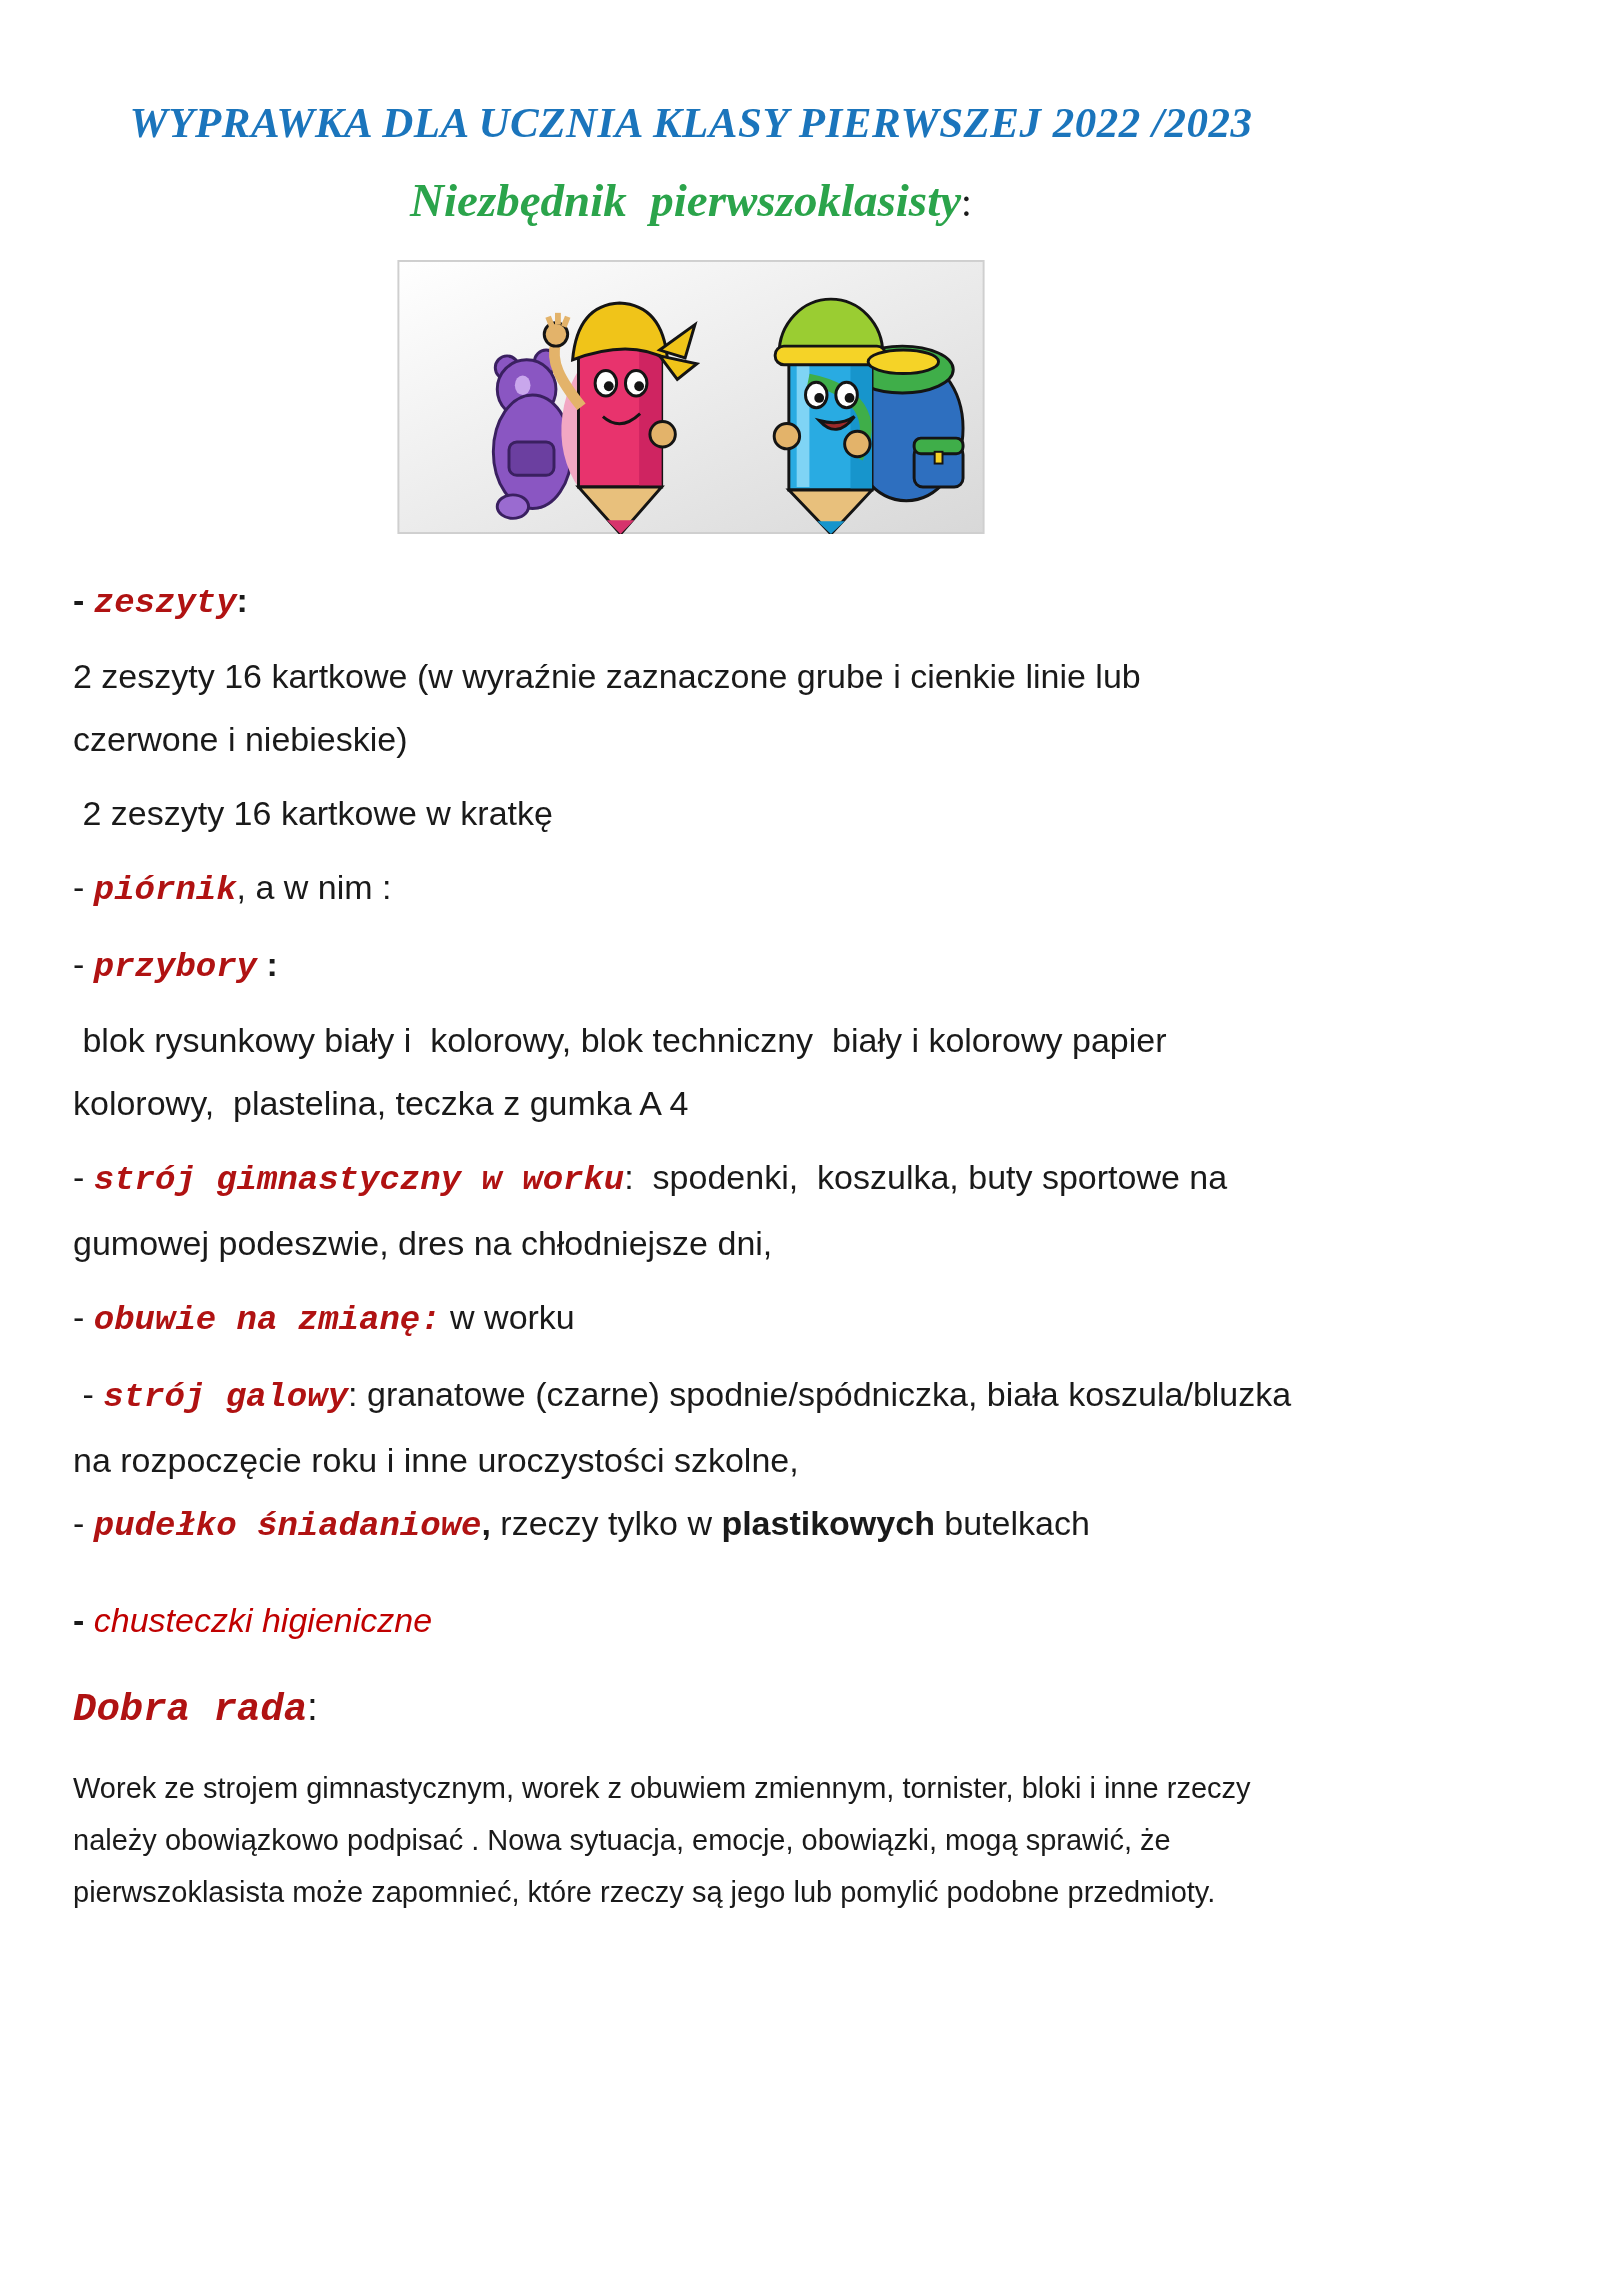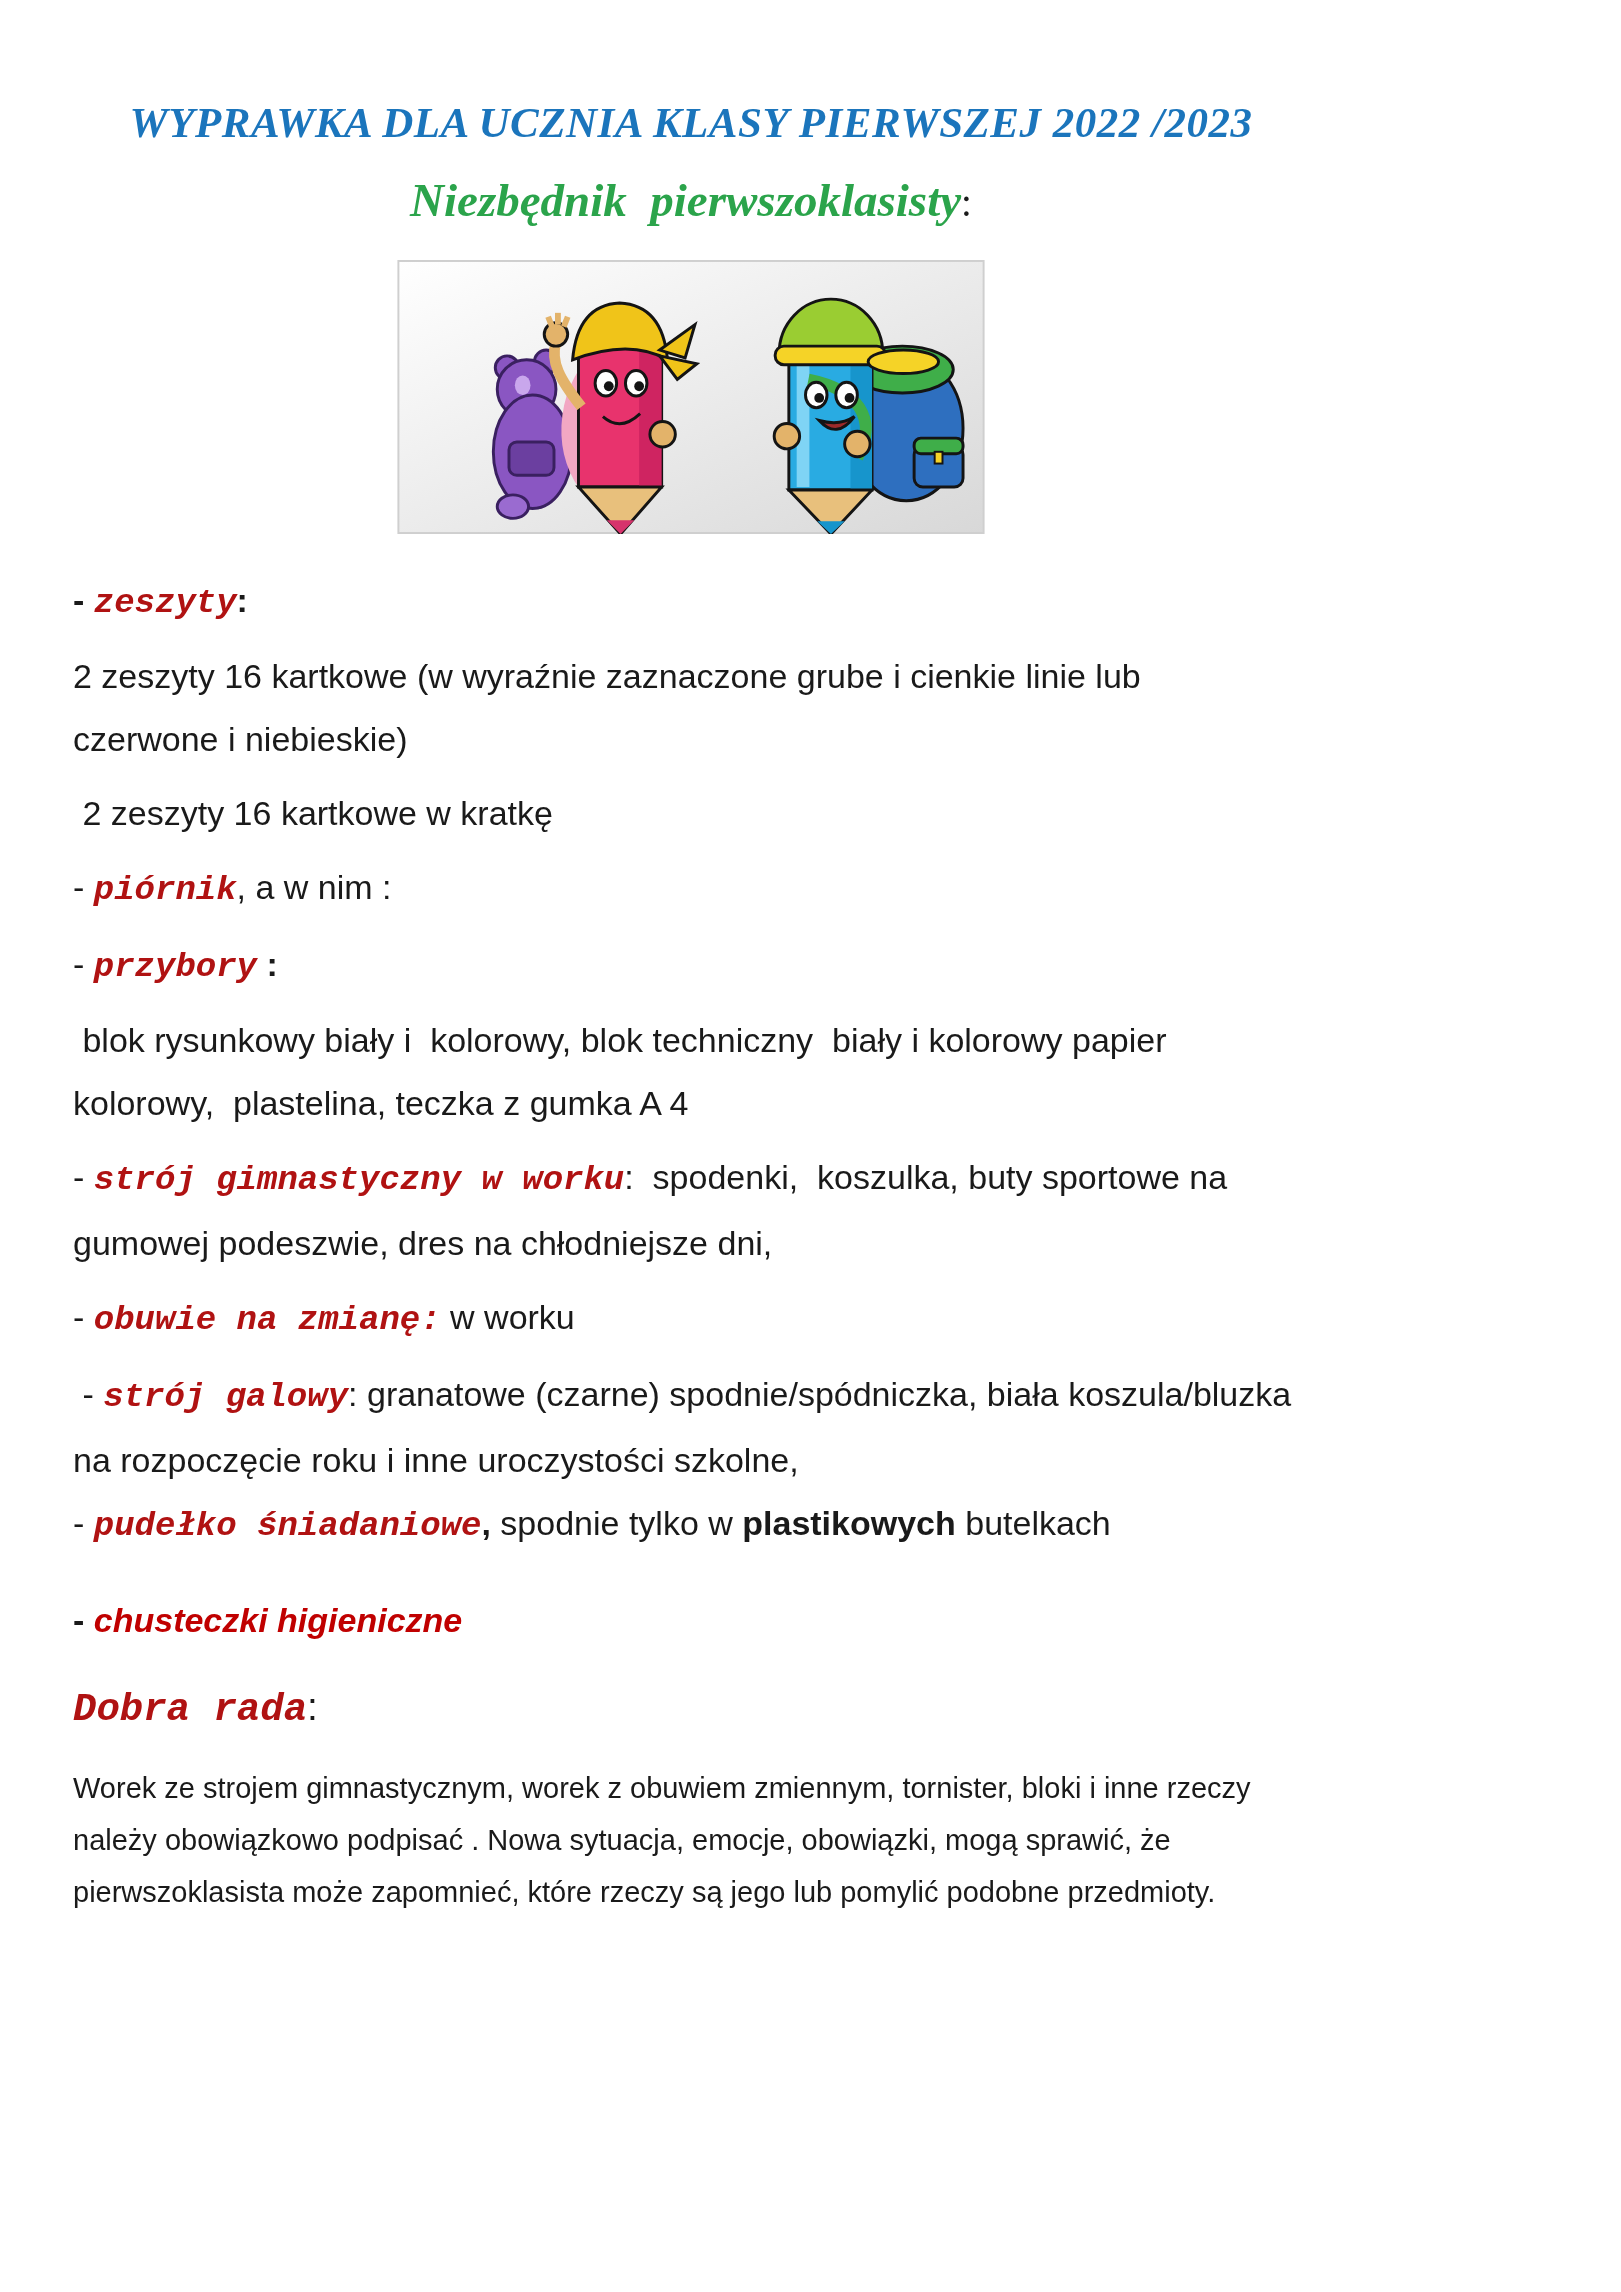--- a/index.html
+++ b/index.html
@@ -27,21 +27,21 @@
     font-size:34px; line-height:63px;
   }
   .content p { margin-bottom:10.8px; white-space:pre-wrap; }
   .content p.tight { margin-bottom:0; }
   .content p.space-above { margin-top:31px; }
   .hdr {
     font-family:Liberation Mono, monospace; font-style:italic; font-weight:bold;
     color:#B01212;
   }
   .b { font-weight:bold; }
-  .sans-red { color:#C00000; font-style:italic; font-weight:bold; }
+  .sans-red { color:#C00000; font-style:italic; font-weight:normal; }
   .rada-line { margin-top:23.5px; font-size:39px; }
   .note { font-size:29px; line-height:52px; margin-top:19.6px; max-width:1411px; }
 </style>
 </head>
 <body>
 
 <div class="page">
 
   <h1 class="title">WYPRAWKA DLA UCZNIA KLASY PIERWSZEJ 2022 /2023</h1>
 
@@ -138,21 +138,21 @@
     <p><span>- </span><span class="hdr">przybory</span><span class="b"> :</span></p>
 
     <p> blok rysunkowy biały i  kolorowy, blok techniczny  biały i kolorowy papier kolorowy,  plastelina, teczka z gumka A 4</p>
 
     <p><span>- </span><span class="hdr">strój gimnastyczny w worku</span><span>:  spodenki,  koszulka, buty sportowe na gumowej podeszwie, dres na chłodniejsze dni,</span></p>
 
     <p><span>- </span><span class="hdr">obuwie na zmianę:</span><span> w worku</span></p>
 
     <p class="tight"><span> - </span><span class="hdr">strój galowy</span><span>: granatowe (czarne) spodnie/spódniczka, biała koszula/bluzka na rozpoczęcie roku i inne uroczystości szkolne,</span></p>
 
-    <p><span>- </span><span class="hdr">pudełko śniadaniowe</span><span class="b">,</span><span> spodnie tylko w </span><span class="b">plastikowych</span><span> butelkach</span></p>
+    <p><span>- </span><span class="hdr">pudełko śniadaniowe</span><span class="b">,</span><span> rzeczy tylko w </span><span class="b">plastikowych</span><span> butelkach</span></p>
 
     <p class="space-above"><span class="b">- </span><span class="sans-red">chusteczki higieniczne</span></p>
 
     <p class="rada-line"><span class="hdr">Dobra rada</span><span>:</span></p>
 
     <p class="note">Worek ze strojem gimnastycznym, worek z obuwiem zmiennym, tornister, bloki i inne rzeczy należy obowiązkowo podpisać . Nowa sytuacja, emocje, obowiązki, mogą sprawić, że pierwszoklasista może zapomnieć, które rzeczy są jego lub pomylić podobne przedmioty.</p>
 
   </div>
 </div>
 

